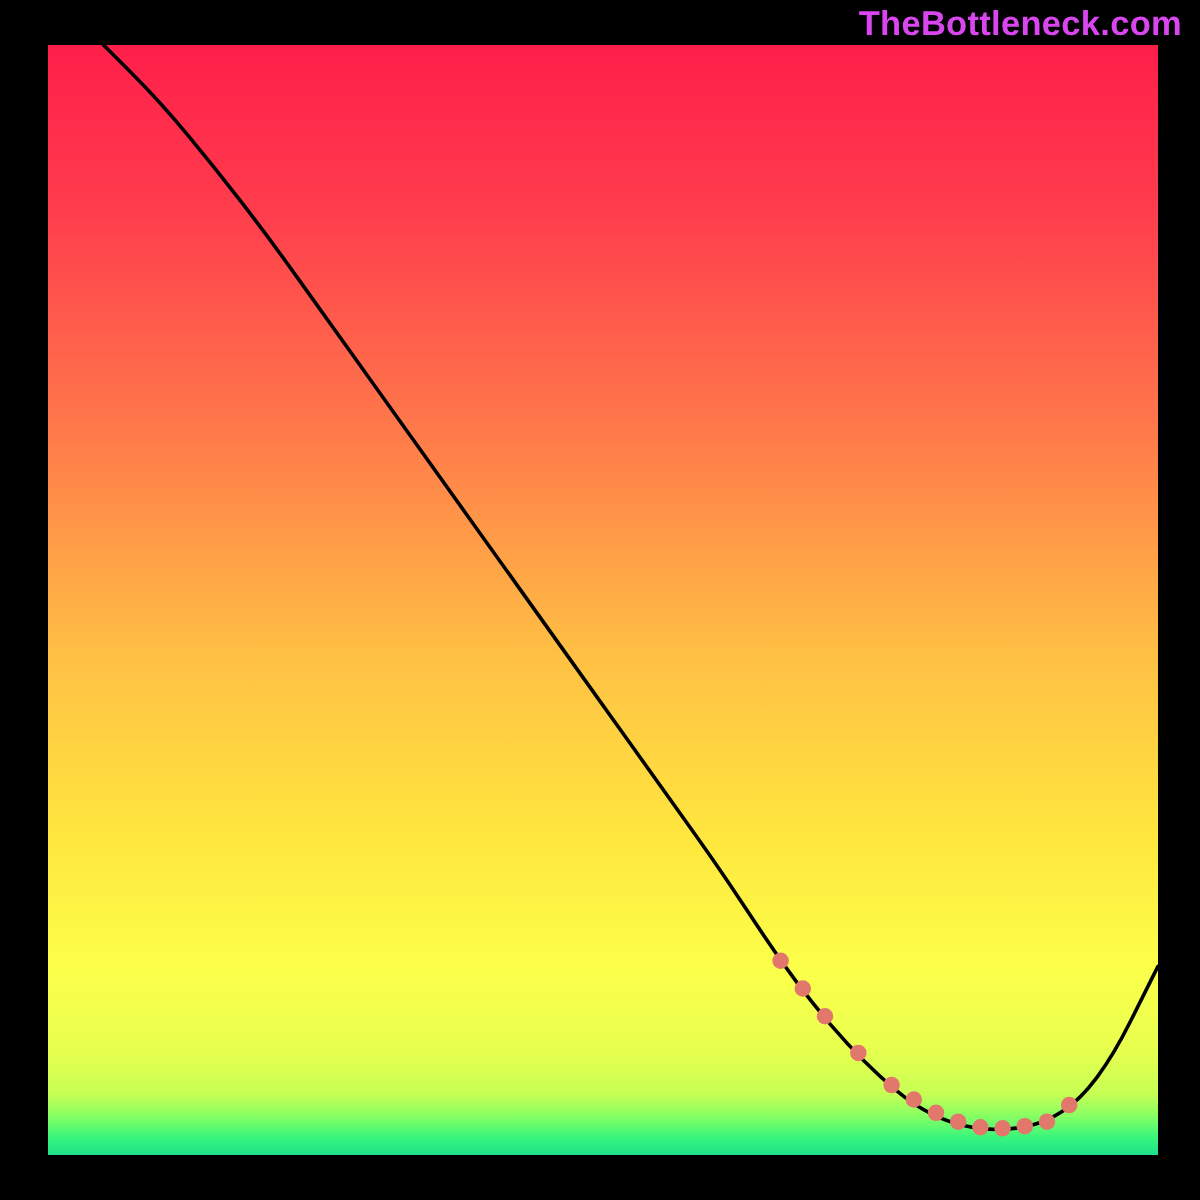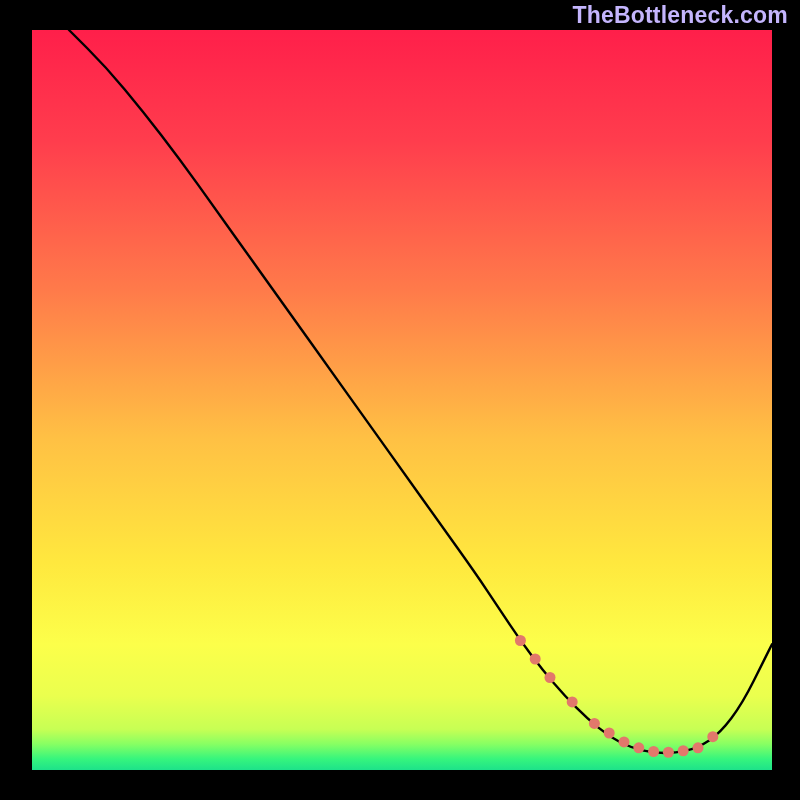--- a/index.html
+++ b/index.html
@@ -20,21 +20,21 @@
     top: 0;
     left: 0;
   }
   .watermark {
     position: absolute;
     top: 2px;
     right: 12px;
     font-family: Arial, Helvetica, sans-serif;
     font-size: 23px;
     font-weight: 600;
-    color: #c4b5fd;
+    color: #d946ef;
     letter-spacing: 0.2px;
     user-select: none;
   }
 </style>
 </head>
 <body>
 
 <div class="stage">
 
   <svg width="800" height="800" viewBox="0 0 800 800">

